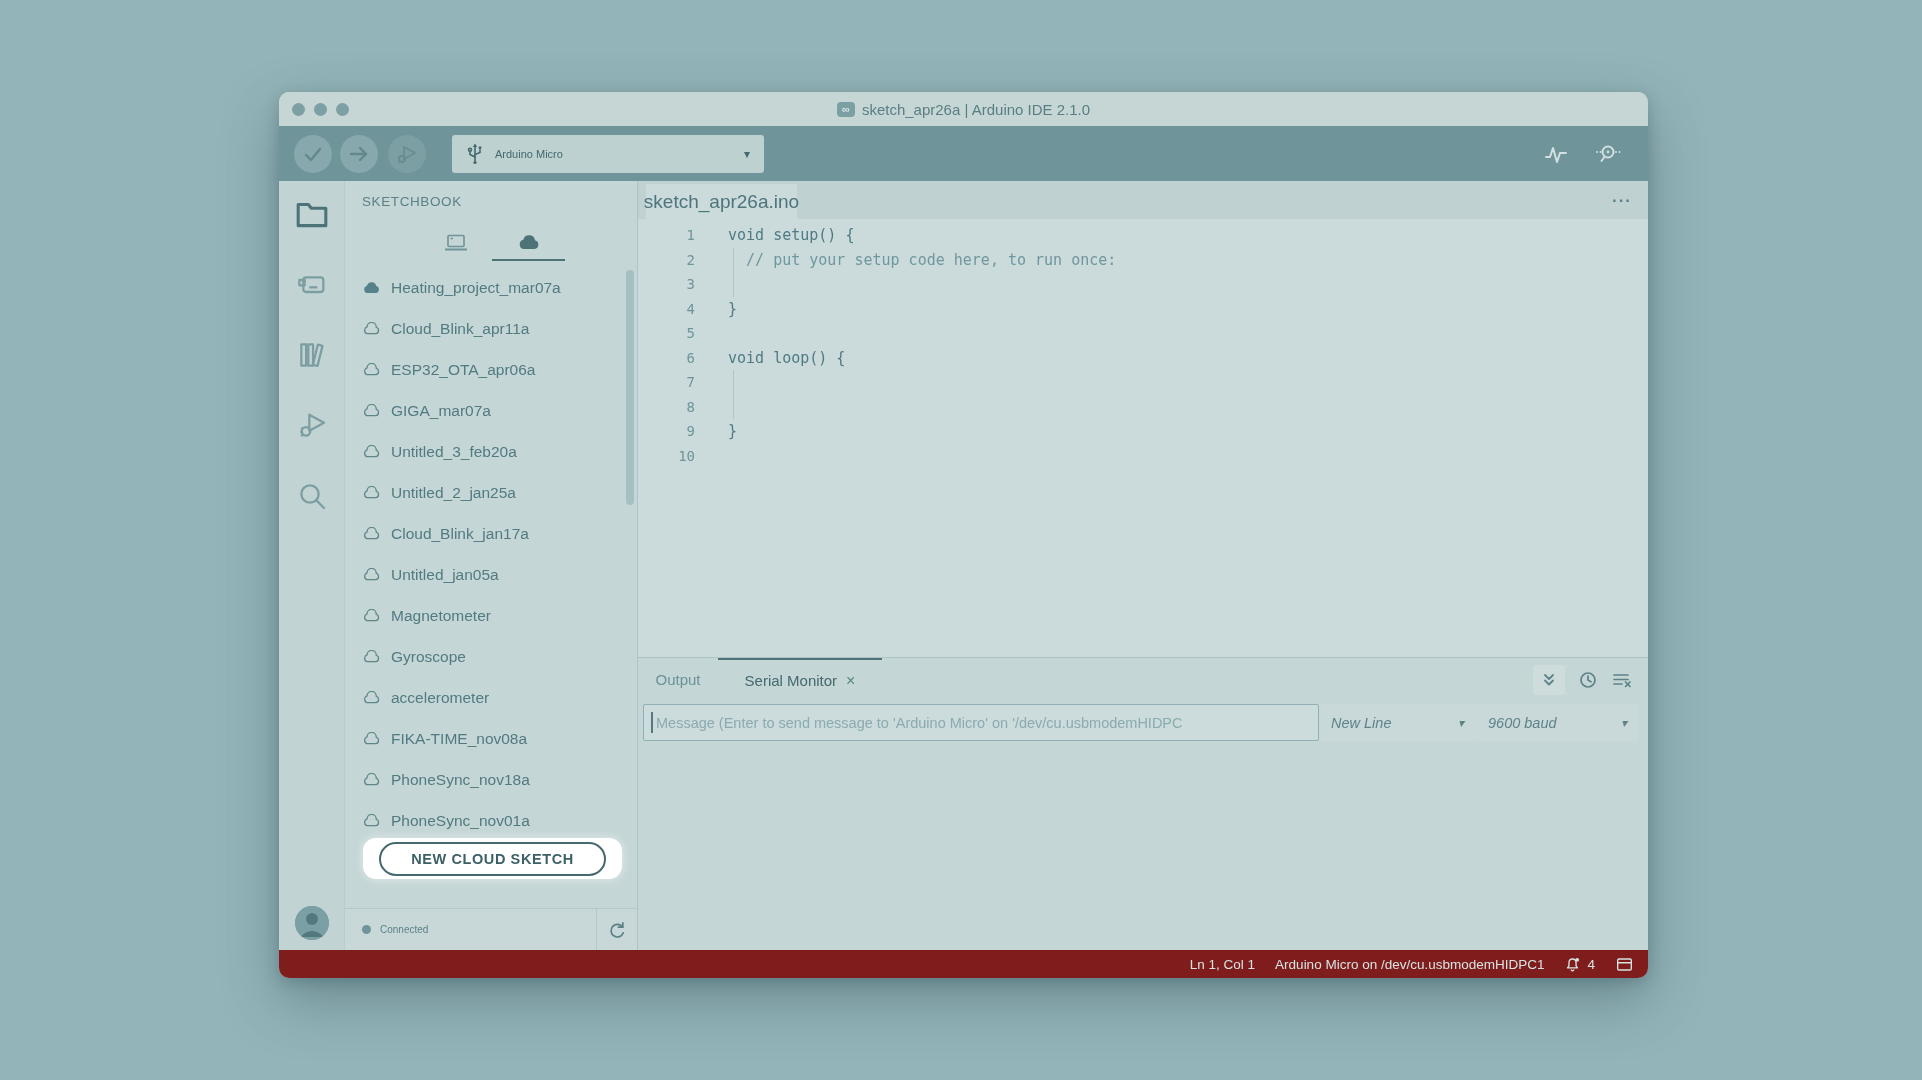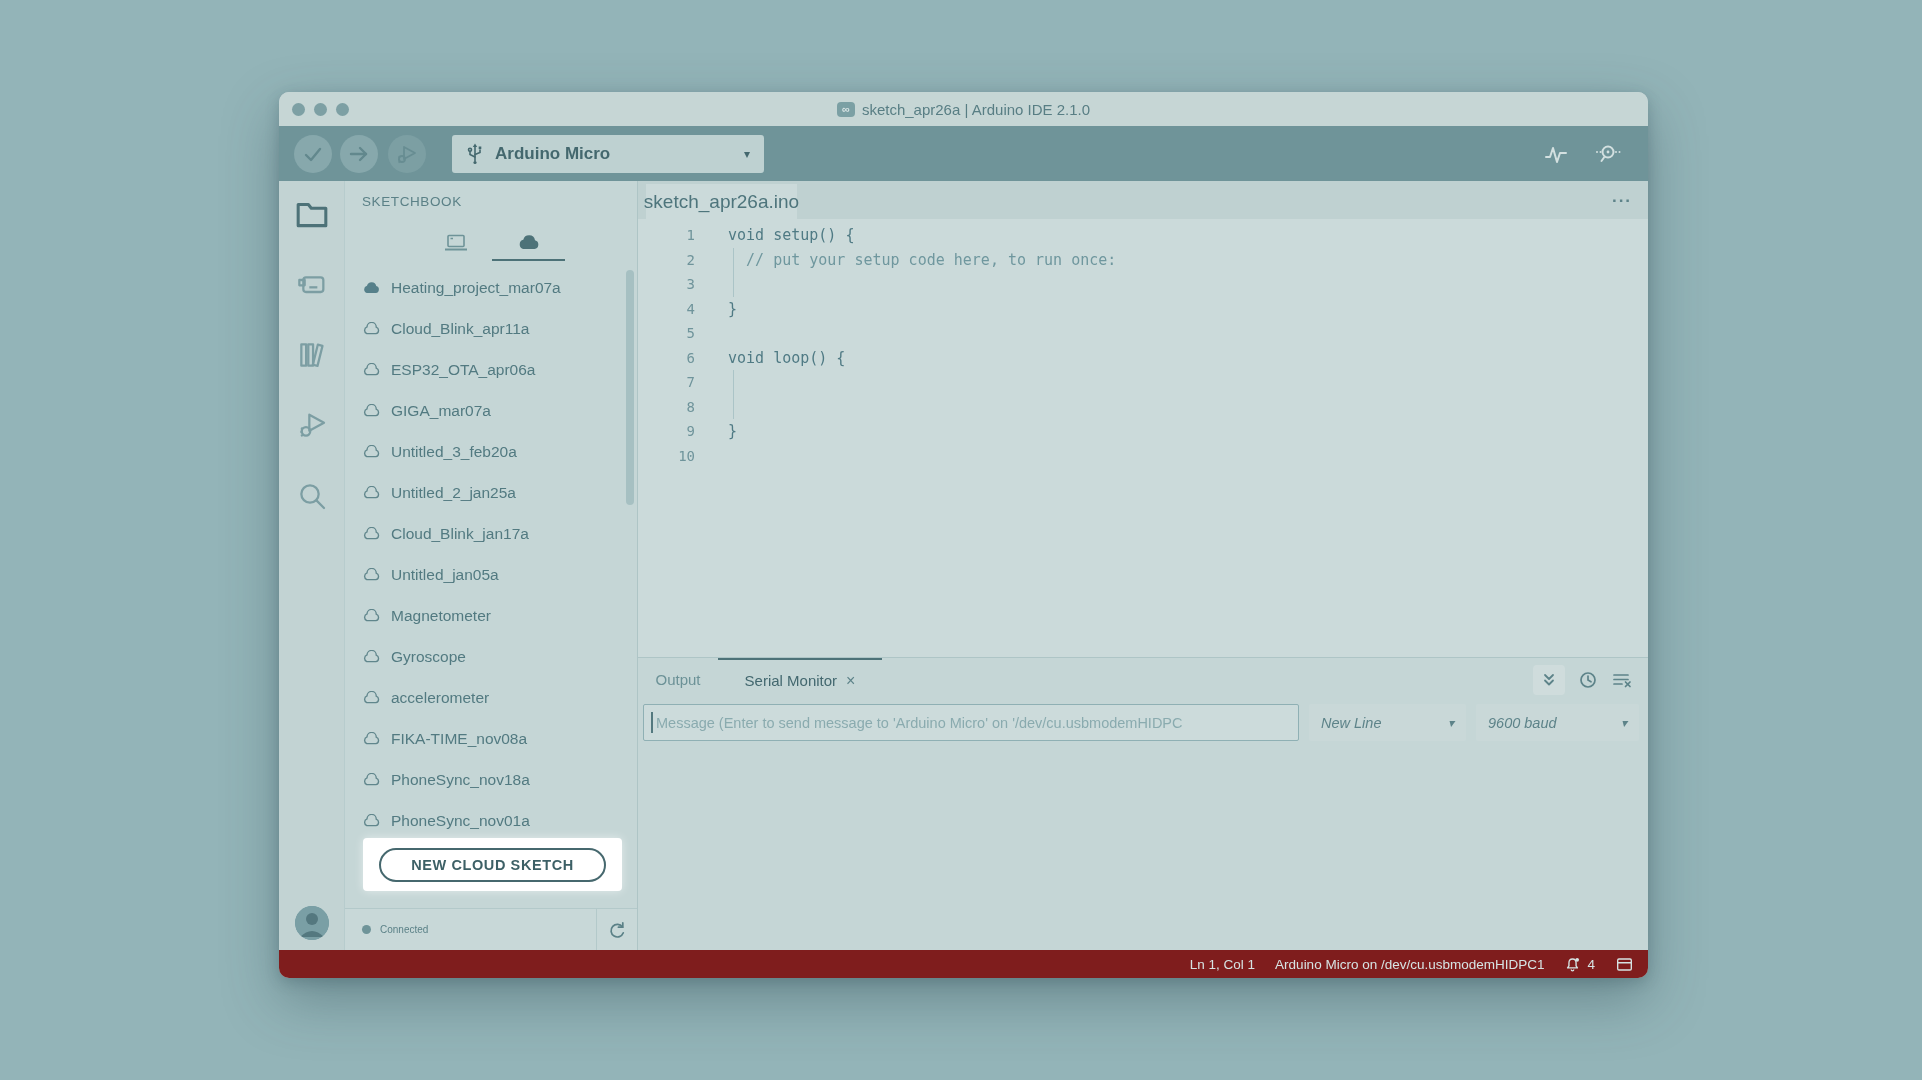--- a/index.html
+++ b/index.html
@@ -41,21 +41,21 @@
   }
   .tb-circle {
     width:38px; height:38px; border-radius:50%; background:#87a8ac;
     display:flex; align-items:center; justify-content:center; color:#62888d; margin-right:8px;
   }
   .tb-circle.disabled { opacity:0.55; margin-left:2px; }
   .board-select {
     margin-left:18px; width:312px; height:38px; background:#bed1d1; border-radius:3px;
     display:flex; align-items:center; padding:0 14px; gap:11px; color:#44686e;
   }
-  .board-label { font-size:17px; font-weight:bold; flex:1; }
+  .board-label { font-size:11px; font-weight:normal; flex:1; }
   .caret { font-size:12px; color:#44686e; }
   .tb-right { margin-left:auto; display:flex; align-items:center; gap:24px; color:#d3e0e0; }
 
   
   .main { flex:1 1 auto; display:flex; min-height:0; }
 
   .rail {
     width:66px; background:#c2d3d3; border-right:1px solid #b7cccd;
     position:relative; flex:0 0 auto;
   }
@@ -78,22 +78,22 @@
   .sb-list { position:absolute; top:86px; left:0; right:12px; }
   .sb-item { height:41px; display:flex; align-items:center; padding-left:17px; gap:10px; color:#527a81; }
   .sb-item-label { font-size:15.5px; white-space:nowrap; }
   .cloud-ic { color:#60868c; flex:0 0 auto; }
   .cloud-ic .fillpath { display:none; }
   .cloud-filled .cloud-ic .fillpath { display:block; }
   .cloud-filled .cloud-ic .strokepath { display:none; }
   .cloud-filled .cloud-ic { color:#56808a; }
 
   .spotlight {
-    position:absolute; left:18px; top:657px; width:259px; height:53px;
-    background:#ffffff; border-radius:4px; display:flex; align-items:center; justify-content:center;
+    position:absolute; left:18px; top:657px; width:259px; height:41px;
+    background:#ffffff; border-radius:13px; display:flex; align-items:center; justify-content:center;
     box-shadow:0 0 10px rgba(255,255,255,0.55);
   }
   .pill-btn {
     width:227px; height:34px; border:2.5px solid #46686e; border-radius:17px; background:#ffffff;
     display:flex; align-items:center; justify-content:center;
     font-size:14.5px; font-weight:bold; letter-spacing:0.6px; color:#3d6066;
   }
   .sb-connected {
     position:absolute; left:0; right:0; bottom:0; height:42px;
     border-top:1px solid #b3c9ca; background:#c8d8d8;
@@ -127,21 +127,21 @@
   
   .panel { flex:1 1 auto; background:#c5d6d6; border-top:1px solid #aec5c6; position:relative; }
   .panel-tabs { height:43px; display:flex; align-items:stretch; }
   .ptab { display:flex; align-items:center; justify-content:center; font-size:15px; }
   .ptab-output { width:80px; color:#6c9297; }
   .ptab-serial { width:164px; color:#43686f; border-top:2.5px solid #4d7278; gap:9px; }
   .ptab-close { color:#5d8389; font-size:16px; }
   .panel-icons { margin-left:auto; display:flex; align-items:center; gap:13px; padding-right:15px; color:#5d8389; }
   .chev-box { width:32px; height:30px; background:#cfdcdc; border-radius:4px; display:flex; align-items:center; justify-content:center; }
 
-  .input-row { position:absolute; top:46px; left:5px; right:9px; height:37px; display:flex; gap:10px; }
+  .input-row { position:absolute; top:46px; left:5px; right:9px; height:37px; display:flex; }
   .msg-wrap { flex:1 1 auto; position:relative; }
   .msg-input {
     width:100%; height:100%; background:#ccdbdb; border:1px solid #8fb0b4; border-radius:2px;
     padding:0 10px 0 12px; font-family:"Liberation Sans", sans-serif; font-size:14.5px; color:#53787e; outline:none;
   }
   .msg-input::placeholder { color:#8aabaf; opacity:1; }
   .msg-caret { position:absolute; left:8px; top:8px; bottom:8px; width:2px; background:#54797f; }
   .dd { background:#c9d8d8; border-radius:2px; display:flex; align-items:center; justify-content:space-between;
         padding:0 12px; color:#5d8389; font-size:14.5px; flex:0 0 auto;font-style:italic; }
   .dd1 { width:157px; } .dd2 { width:163px; }

